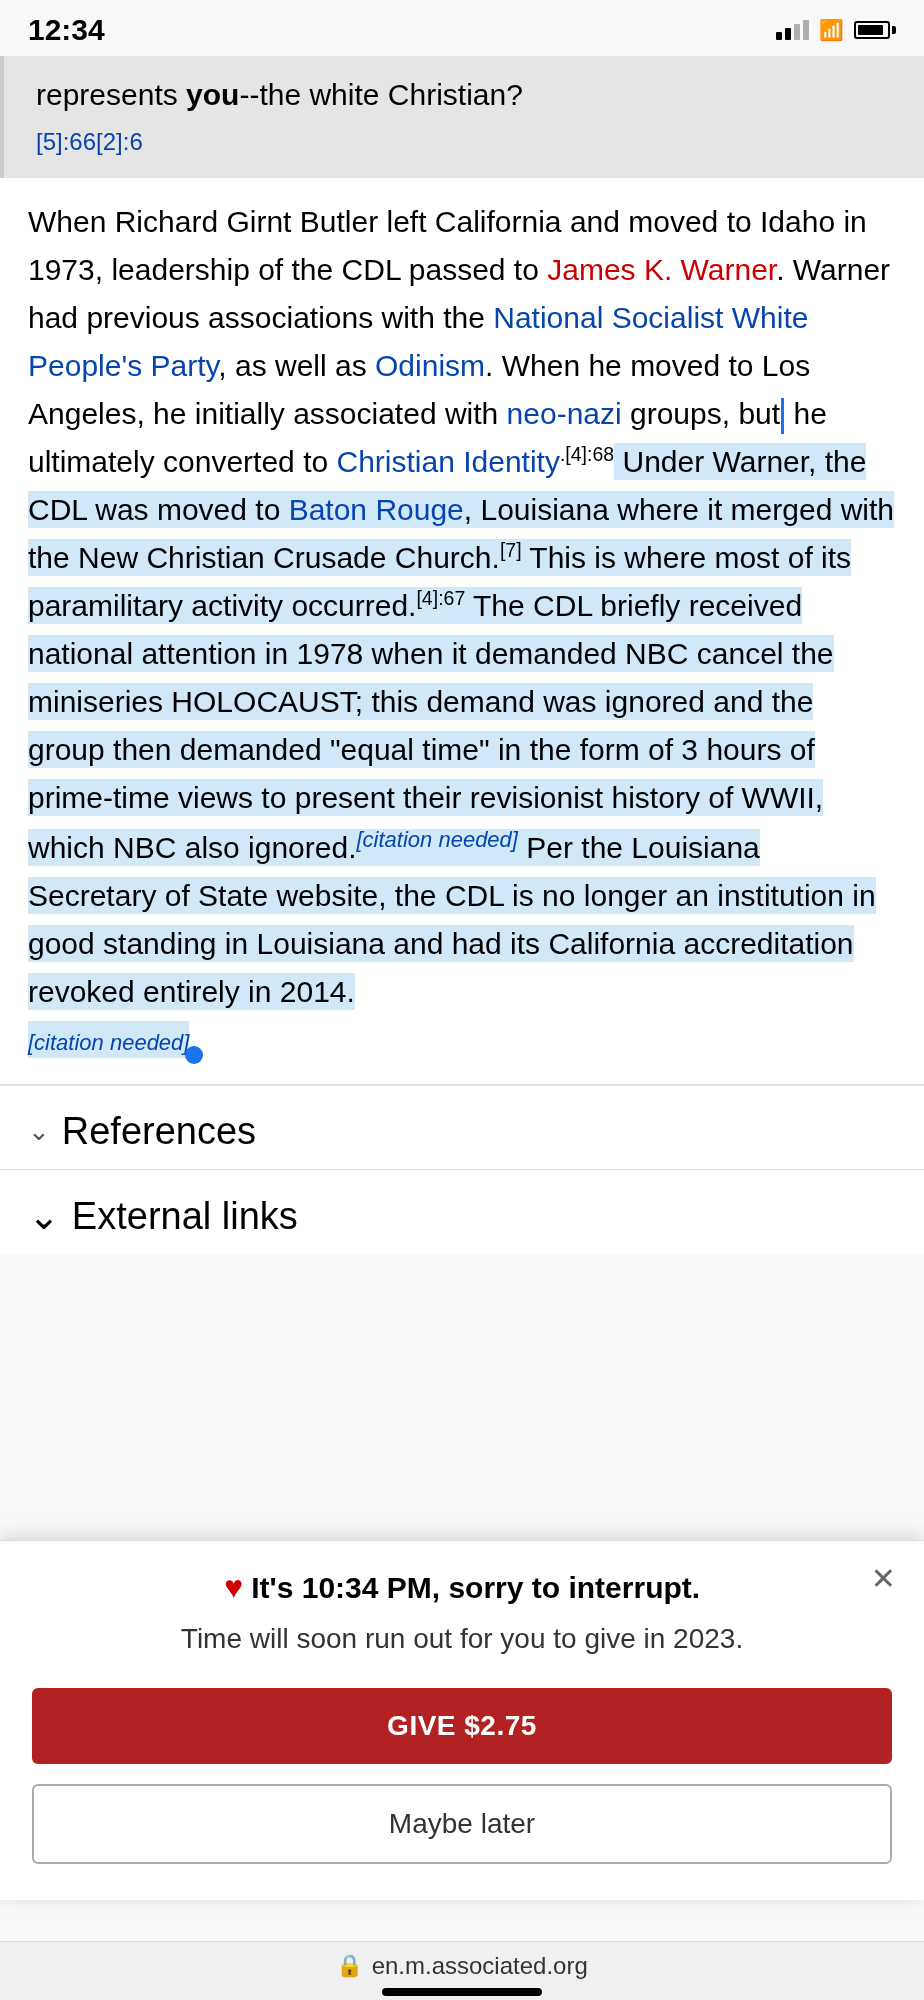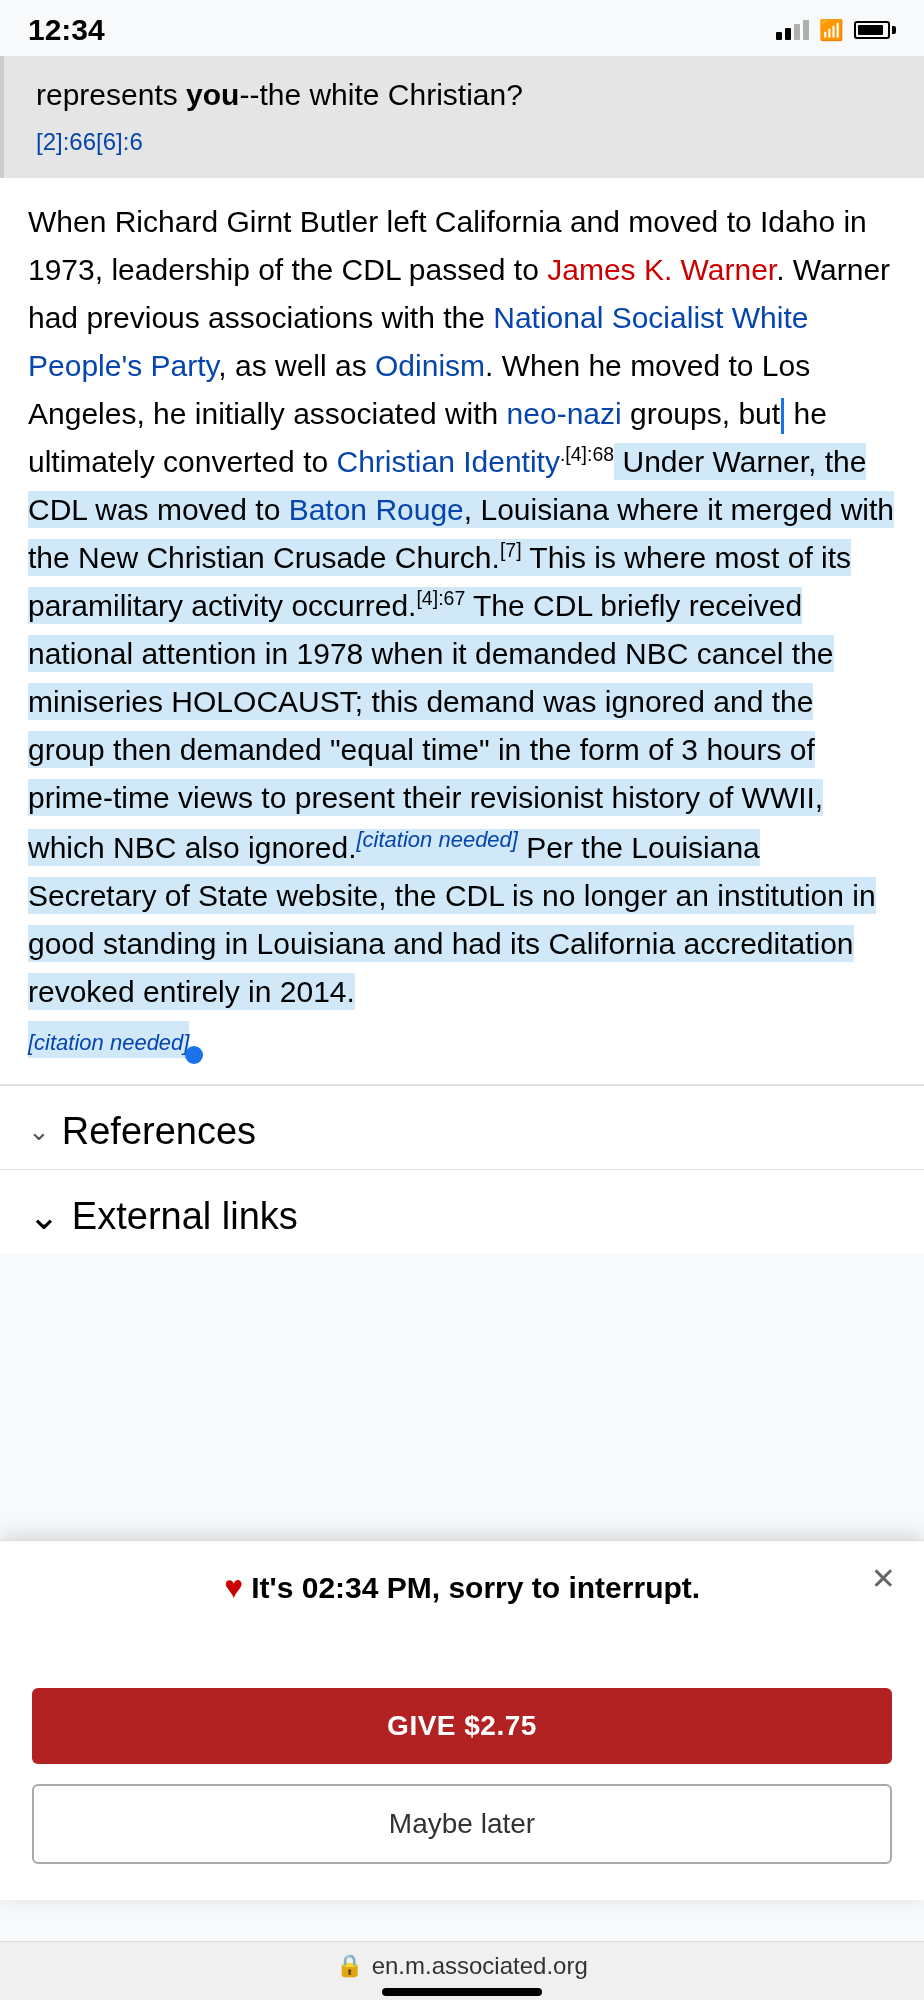--- a/index.html
+++ b/index.html
@@ -350,21 +350,21 @@
       <div class="battery-tip"></div>
     </div>
   </div>
 </div>
 
 <div class="article-content">
 
   <div class="blockquote-section">
     <p class="blockquote-text">
       represents <strong>you</strong>--the white Christian?<br>
-      <a class="citation-ref" href="#">[2]:66[6]:6</a>
+      <a class="citation-ref" href="#">[5]:66[2]:6</a>
     </p>
   </div>
 
   <div class="article-paragraph">
     <span>When Richard Girnt Butler left California and moved to Idaho in 1973, leadership of the CDL passed to </span><a class="link-red" href="#">James K. Warner</a><span>. Warner had previous associations with the </span><a class="link-blue" href="#">National Socialist White People's Party</a><span>, as well as </span><a class="link-blue" href="#">Odinism</a><span>. When he moved to Los Angeles, he initially associated with </span><a class="link-blue" href="#">neo-nazi</a><span> groups, but</span><span class="text-cursor"></span><span> he ultimately converted to </span><a class="link-blue" href="#">Christian Identity</a><span><sup>.[4]:68</sup></span><span class="highlighted-section"> Under Warner, the CDL was moved to <a class="link-blue" href="#">Baton Rouge</a>, Louisiana where it merged with the New Christian Crusade Church.<sup>[7]</sup> This is where most of its paramilitary activity occurred.<sup>[4]:67</sup> The CDL briefly received national attention in 1978 when it demanded NBC cancel the miniseries HOLOCAUST; this demand was ignored and the group then demanded "equal time" in the form of 3 hours of prime-time views to present their revisionist history of WWII, which NBC also ignored.<sup><span class="citation-needed">[citation needed]</span></sup> Per the Louisiana Secretary of State website, the CDL is no longer an institution in good standing in Louisiana and had its California accreditation revoked entirely in 2014.<br><span class="citation-needed">[citation needed]</span></span><span class="selection-handle"></span>
   </div>
 
   <div class="section-divider"></div>
   <div class="section-heading">
     <span class="chevron-icon">⌄</span>
@@ -380,25 +380,25 @@
     </div>
   </div>
 
 </div>
 
 <div class="donation-overlay">
   <button class="donation-close">✕</button>
 
   <div class="donation-title">
     <span class="donation-heart">♥</span>
-    <span>It's 02:34 PM, sorry to interrupt.</span>
+    <span>It's 10:34 PM, sorry to interrupt.</span>
   </div>
 
   <div class="donation-body">
-    <br>
+    <span>Time will soon run out for you to give in 2023.</span><br>
   </div>
 
   <div class="donation-buttons">
     <button class="btn-donate">GIVE $2.75</button>
     <button class="btn-later">Maybe later</button>
   </div>
 </div>
 
 <div class="address-bar">
   <div class="address-content">

